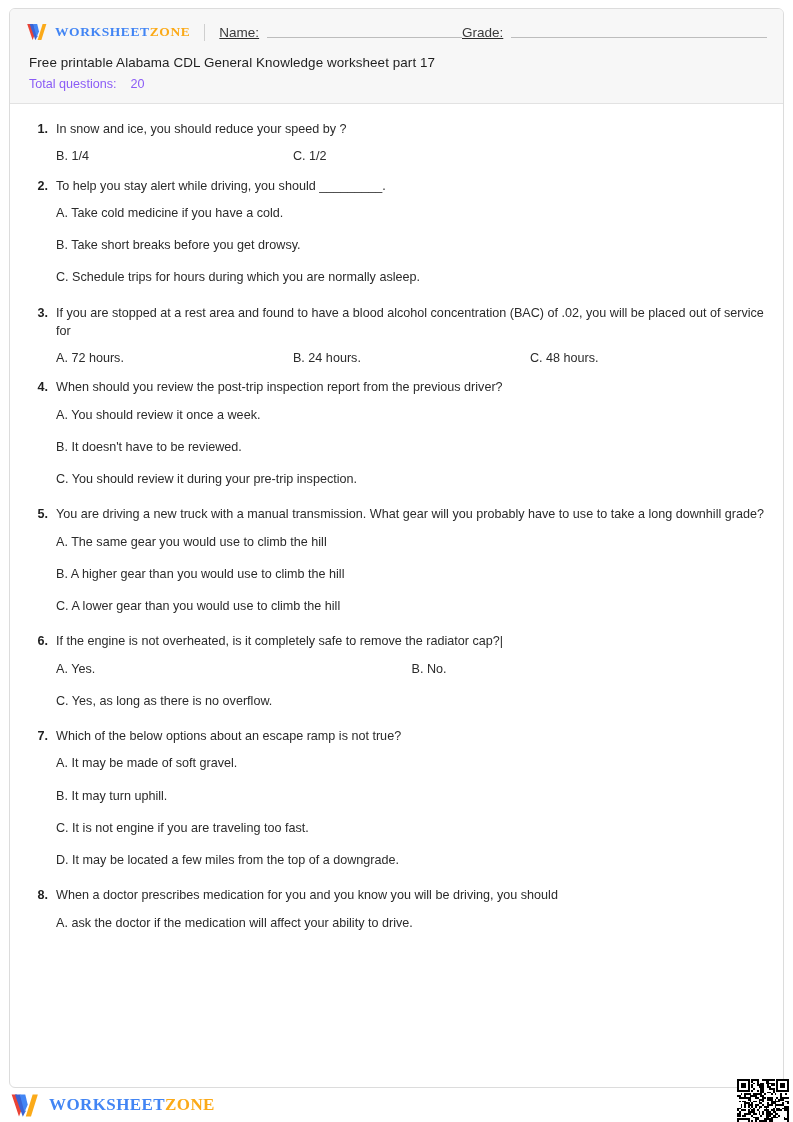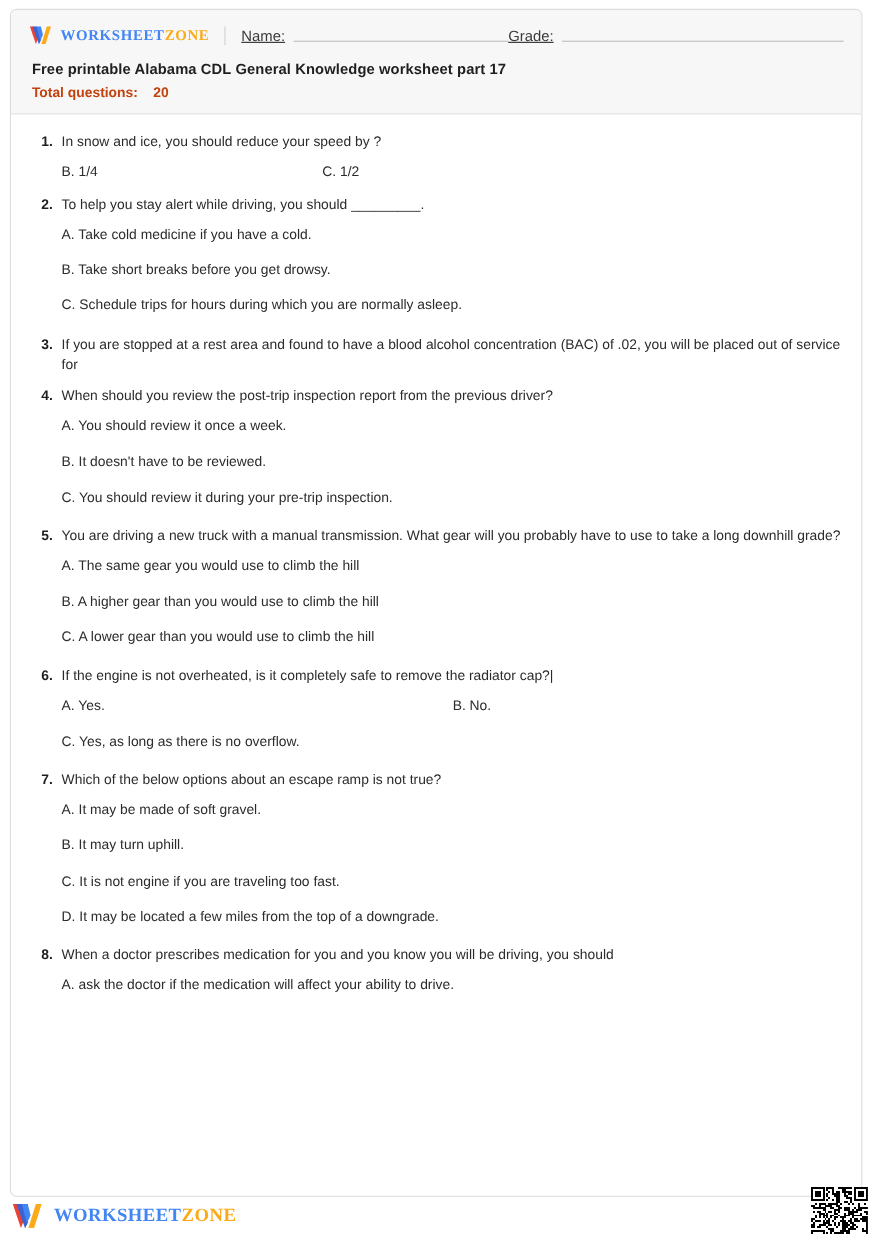--- a/index.html
+++ b/index.html
@@ -87,29 +87,28 @@
     flex: 1 1 auto;
     border-bottom: 1px solid #bdbdbd;
     height: 11px;
   }
   .field.grade { flex: 0 0 305px; }
 
   
   .title-block { margin-top: 14px; padding-left: 3px; }
   .ws-title {
     font-size: 13.4px;
-    font-weight: bold;
+    font-weight: normal;
     color: #1f1f1f;
     margin: 0 0 7px 0;
     letter-spacing: .1px;
   }
   .ws-total {
     font-size: 12.6px;
-    color: #c2410c;
-    font-weight: bold;
+    color: #8b5cf6;
   }
   .ws-total .tq-count { margin-left: 14px; }
 
   
   .body {
     padding: 16px 16px 0 16px;
   }
   .q {
     margin-bottom: 11px;
   }
@@ -252,20 +251,25 @@
         <div class="answers cols1">
           <div class="ans">A. Take cold medicine if you have a cold.</div>
           <div class="ans">B. Take short breaks before you get drowsy.</div>
           <div class="ans">C. Schedule trips for hours during which you are normally asleep.</div>
         </div>
       </div>
       <div class="q">
         <div class="q-head">
           <div class="q-num">3.</div>
           <div class="q-text">If you are stopped at a rest area and found to have a blood alcohol concentration (BAC) of .02, you will be placed out of service for</div>
+        </div>
+        <div class="answers cols3">
+          <div class="ans">A. 72 hours.</div>
+          <div class="ans">B. 24 hours.</div>
+          <div class="ans">C. 48 hours.</div>
         </div>
       </div>
       <div class="q gap-lg">
         <div class="q-head">
           <div class="q-num">4.</div>
           <div class="q-text">When should you review the post-trip inspection report from the previous driver?</div>
         </div>
         <div class="answers cols1">
           <div class="ans">A. You should review it once a week.</div>
           <div class="ans">B. It doesn't have to be reviewed.</div>

